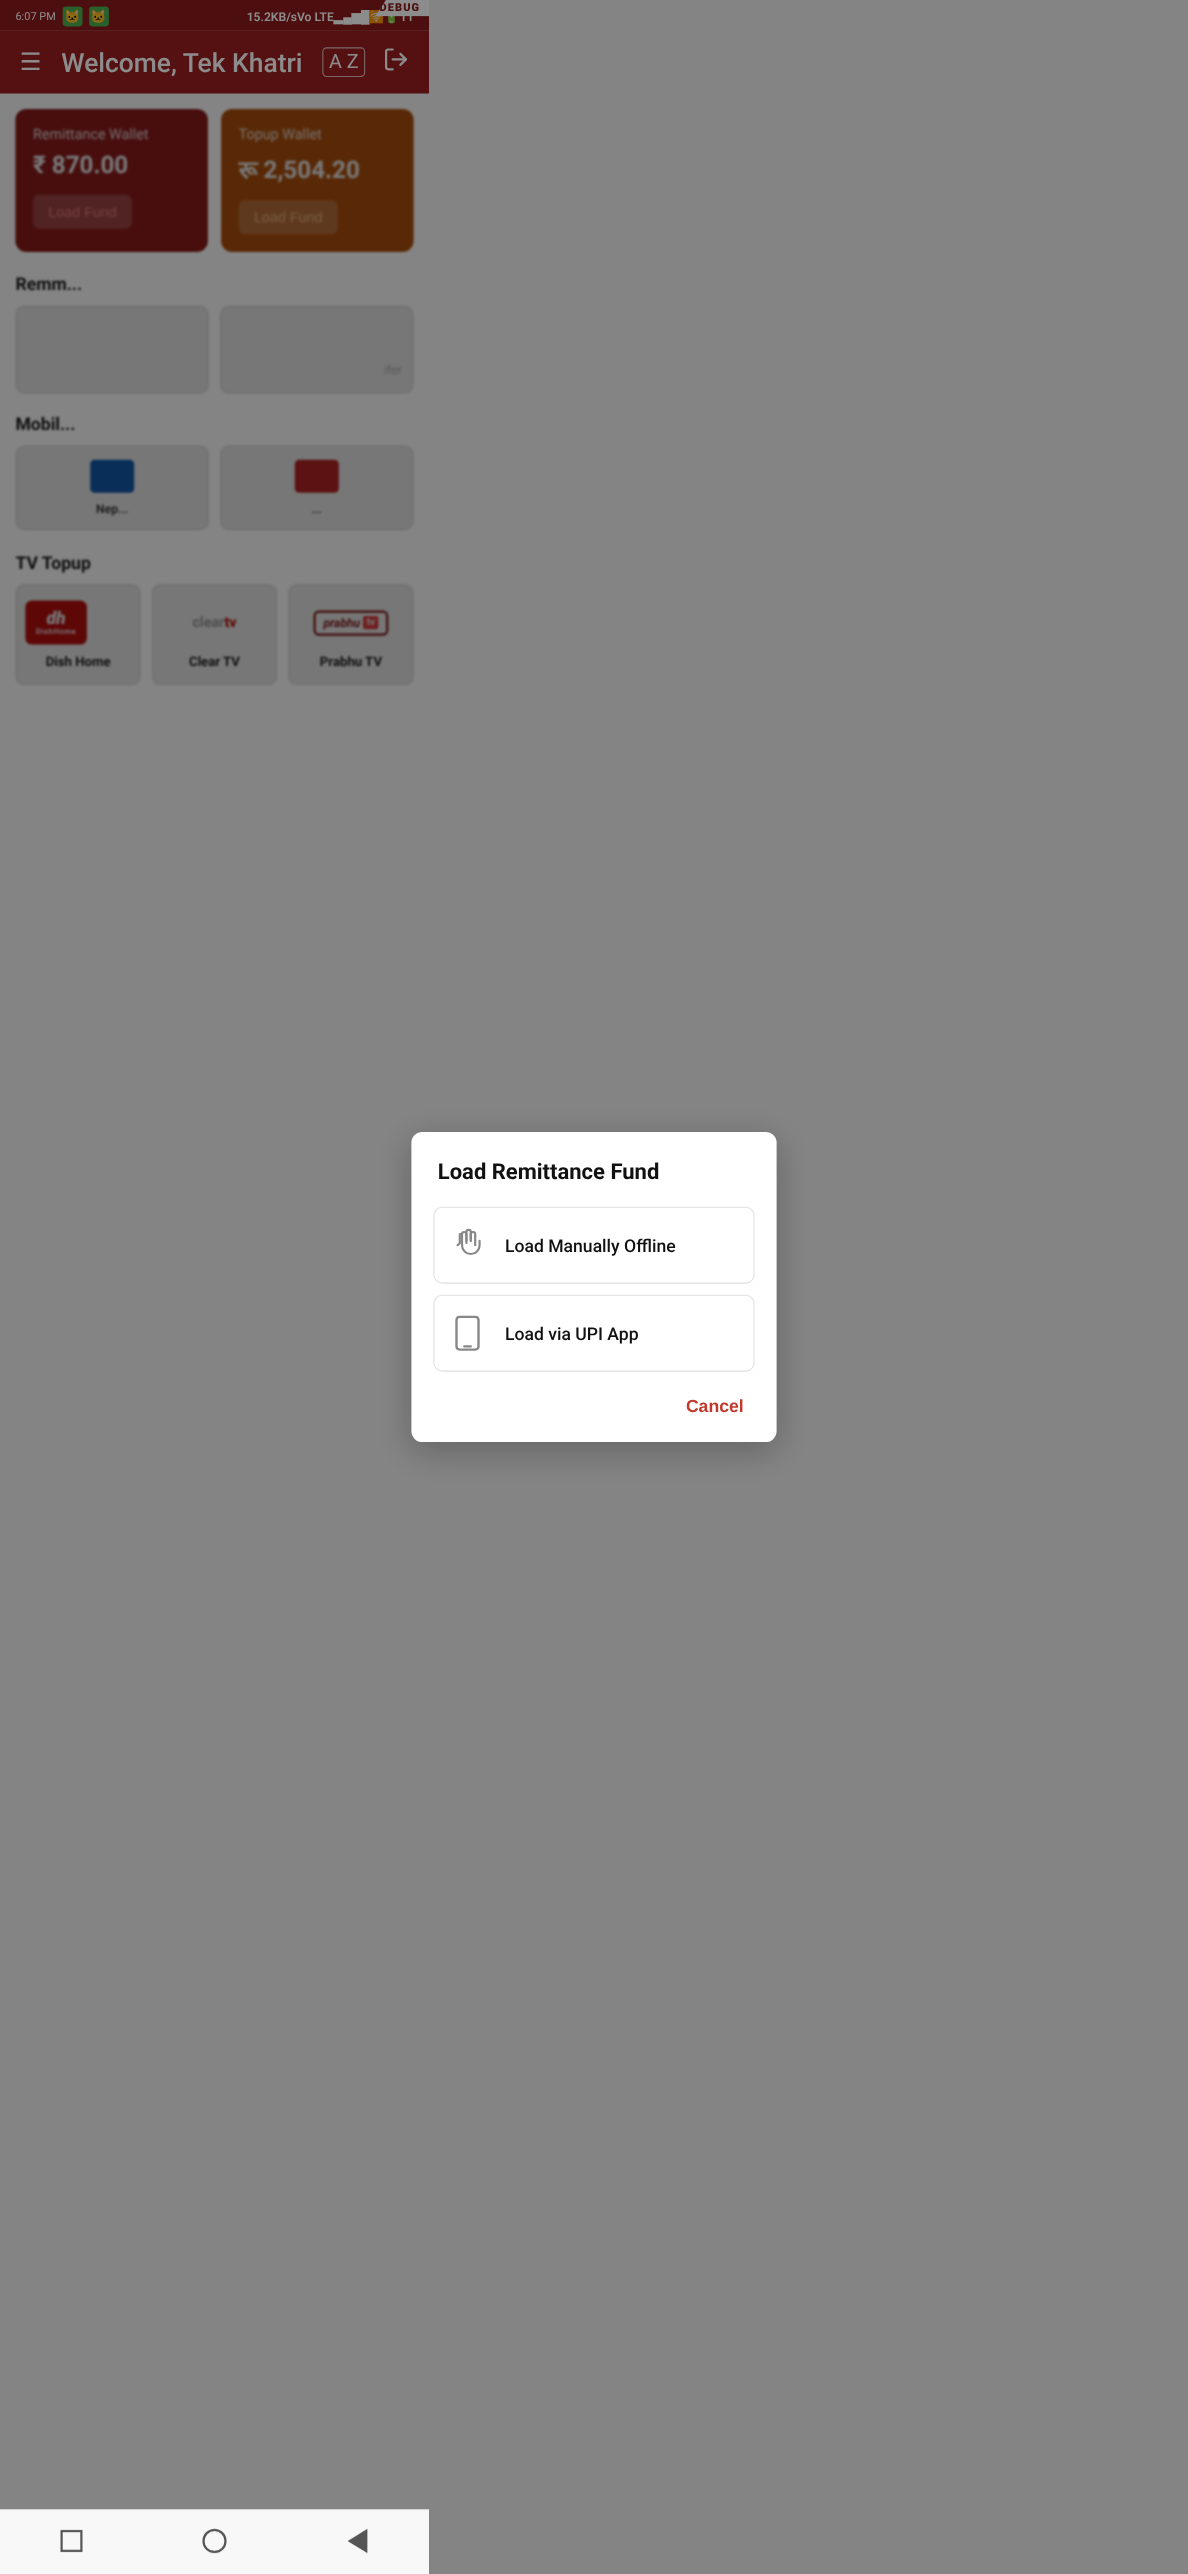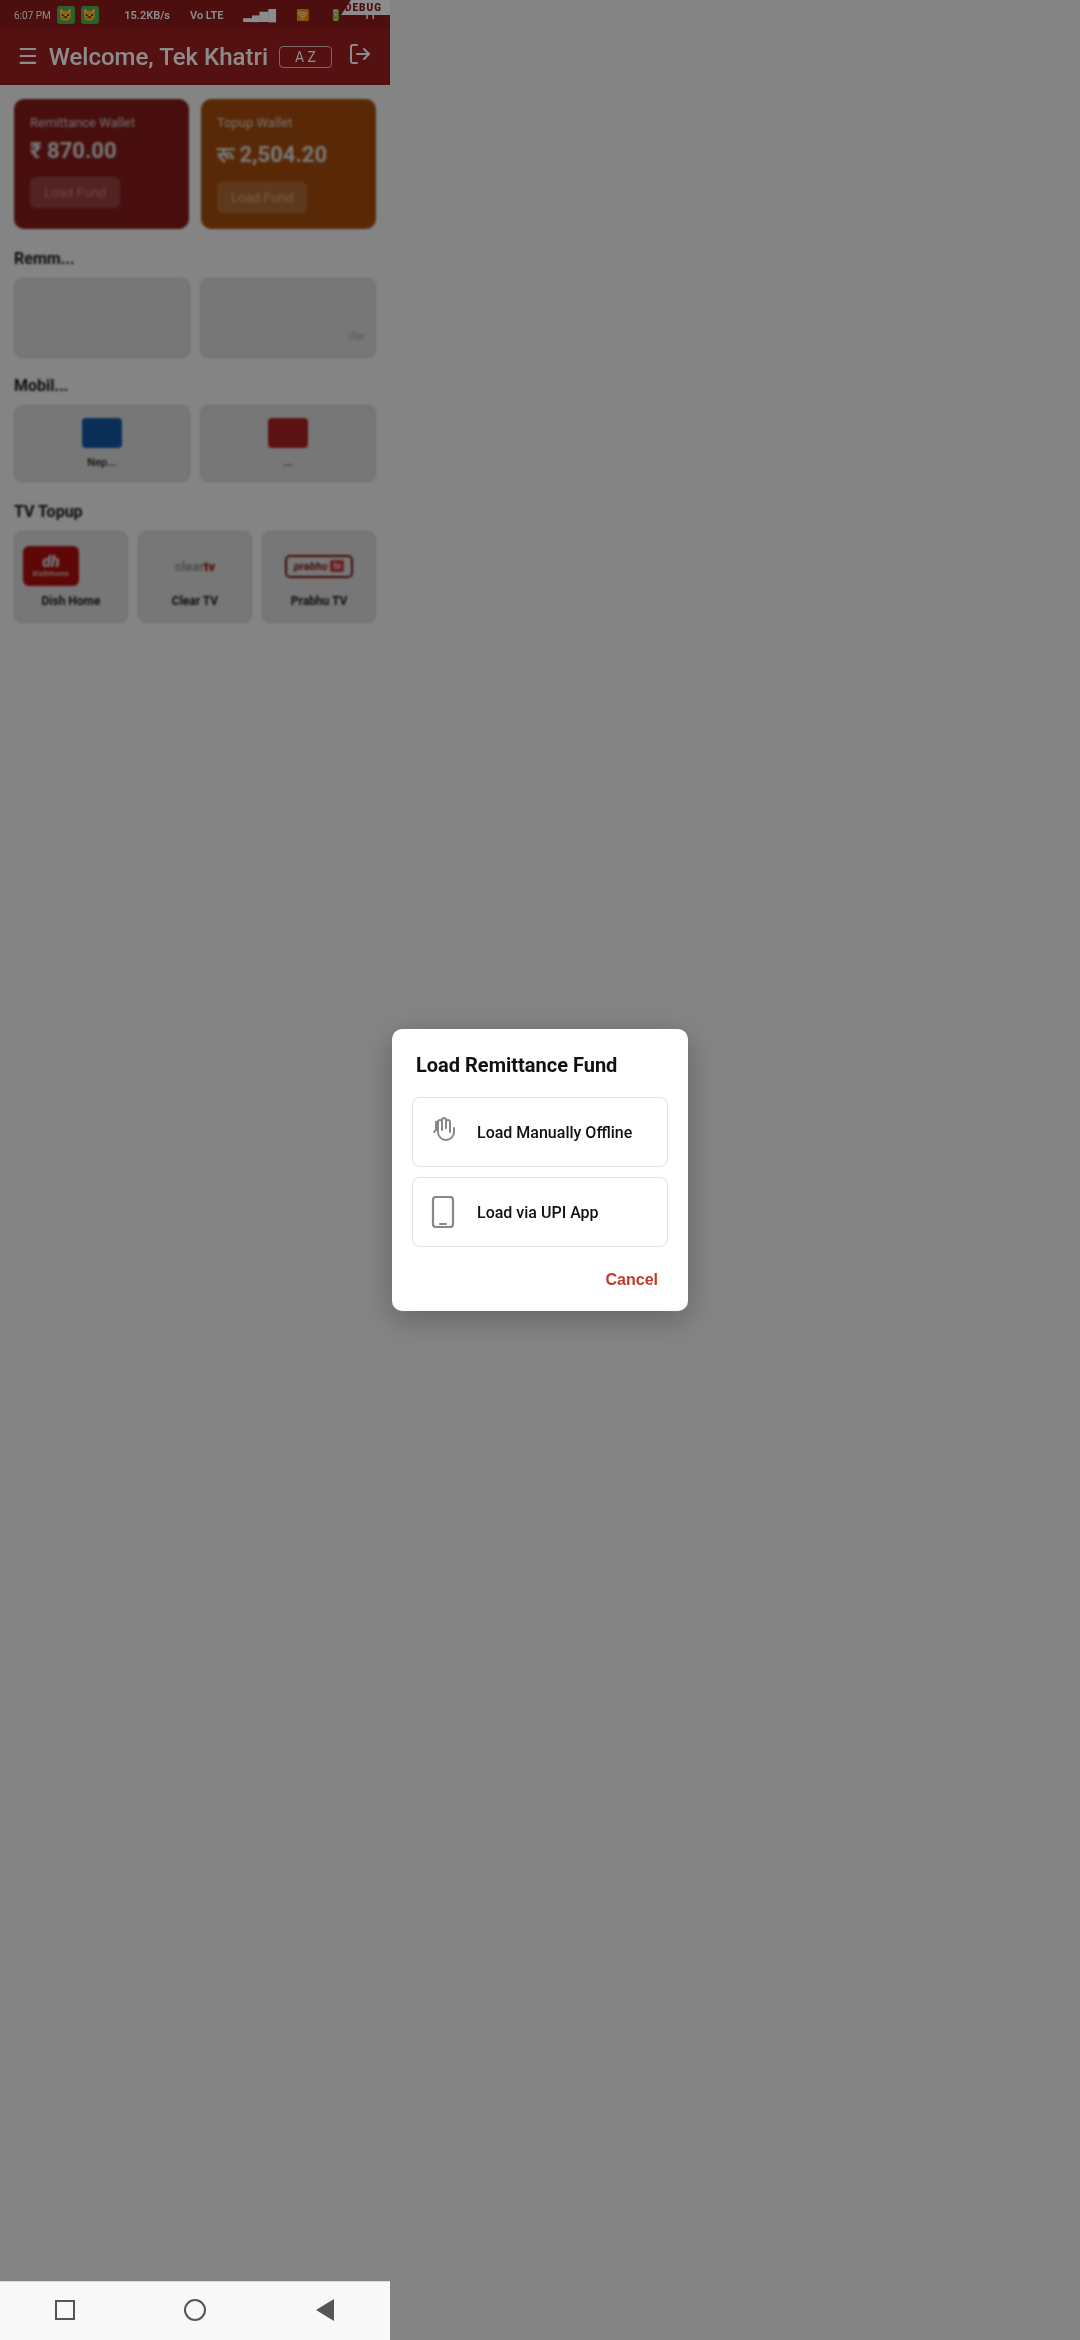--- a/index.html
+++ b/index.html
@@ -20,21 +20,21 @@
       color: white;
       display: flex;
       justify-content: space-between;
       align-items: center;
       padding: 6px 14px 4px;
       font-size: 13px;
       font-weight: 600;
       position: relative;
     }
     .status-bar .time { font-weight: 400; font-size: 10px; }
-    .status-bar .icons { display: flex; align-items: center; gap: 20px; font-size: 11px; }
+    .status-bar .icons { display: flex; align-items: center; gap: 0; font-size: 11px; }
     .status-icons-left { display: flex; align-items: center; gap: 6px; }
 
     
     .debug-badge {
       position: absolute;
       top: 0;
       right: 0;
       background: #fff;
       color: #8B1A1A;
       font-size: 10px;
@@ -165,21 +165,21 @@
       z-index: 100;
       display: flex;
       align-items: center;
       justify-content: center;
     }
 
     
     .dialog {
       background: white;
       border-radius: 10px;
-      width: 296px;
+      width: 332px;
       padding: 24px 20px 16px;
       z-index: 101;
       box-shadow: 0 8px 32px rgba(0,0,0,0.25);
     }
     .dialog-title {
       font-size: 20px;
       font-weight: 700;
       color: #111;
       margin-bottom: 20px;
       padding-left: 4px;
@@ -316,21 +316,21 @@
     <span>🔋</span>
     <span>11</span>
   </div>
   <div class="debug-badge">DEBUG</div>
 </div>
 
 <div class="app-bar">
   <span class="menu-icon">☰</span>
   <span class="title">Welcome, Tek Khatri</span>
   <div class="actions">
-    <span class="action-icon" style="font-size:14px; border:1.5px solid rgba(255,255,255,0.7); padding:2px 15px; border-radius:4px;">
+    <span class="action-icon" style="font-size:18px; border:1.5px solid rgba(255,255,255,0.7); padding:2px 5px; border-radius:4px;">
       <span>A Z</span>
     </span>
     <span class="action-icon">
       
       <svg width="24" height="24" viewBox="0 0 24 24" fill="none" stroke="white" stroke-width="2" stroke-linecap="round" stroke-linejoin="round">
         <path d="M9 21H5a2 2 0 0 1-2-2V5a2 2 0 0 1 2-2h4"></path>
         <polyline points="16 17 21 12 16 7"></polyline>
         <line x1="21" y1="12" x2="9" y2="12"></line>
       </svg>
     </span>

